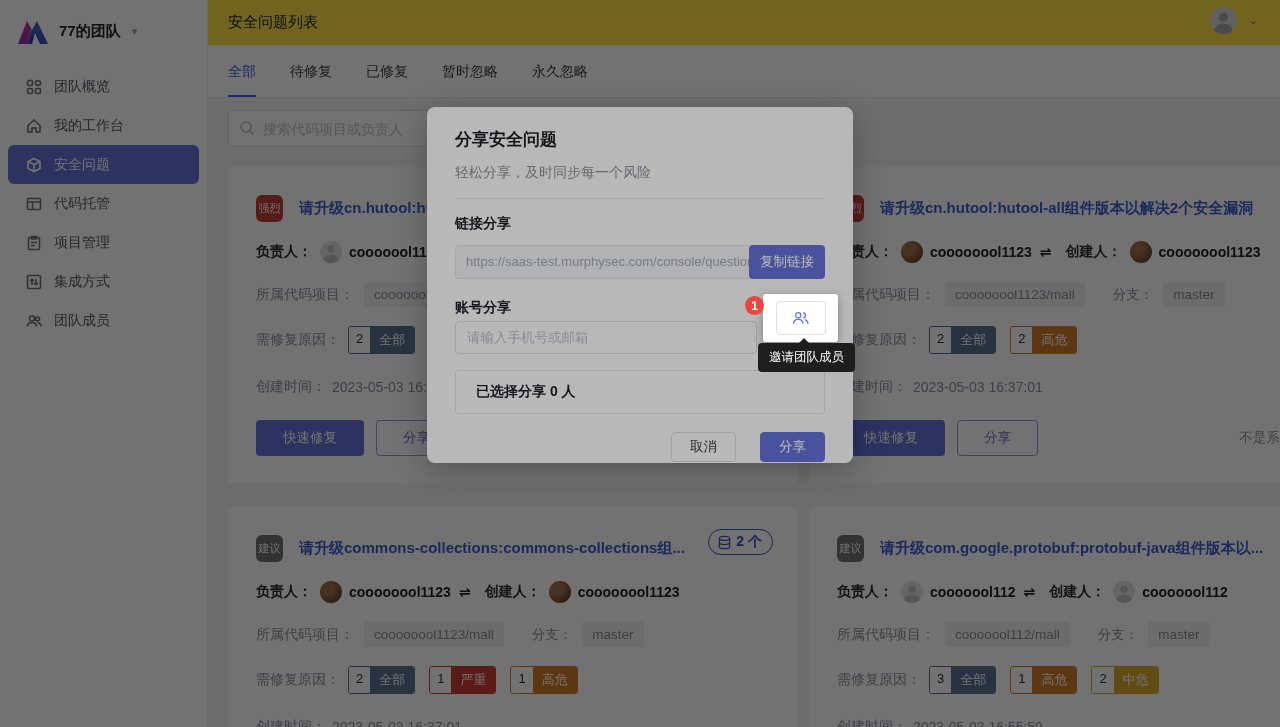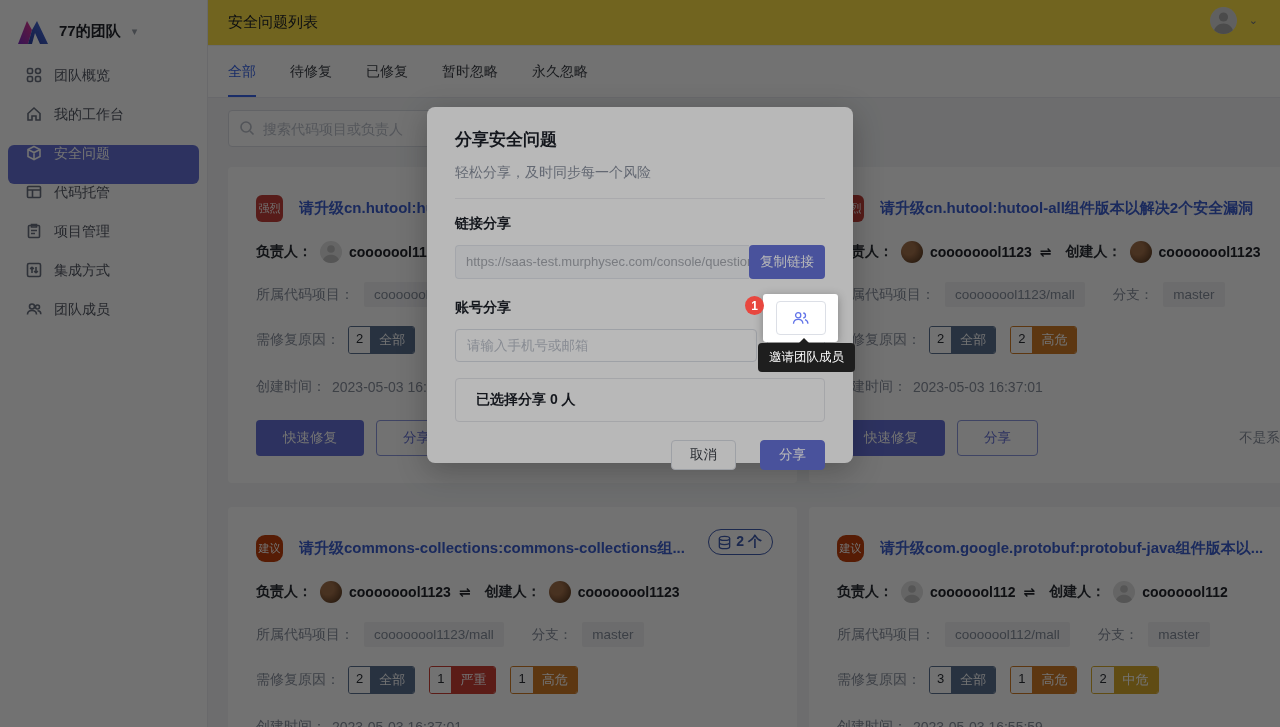--- a/index.html
+++ b/index.html
@@ -5,21 +5,21 @@
   * { margin:0; padding:0; box-sizing:border-box; }
   html,body { width:1280px; height:727px; overflow:hidden; }
   body { font-family:"Liberation Sans","DejaVu Sans",sans-serif; background:#f4f5f7; position:relative; font-size:14px; color:#2b2f36; }
   .app { display:flex; width:100%; height:100%; }
 
   
   .sidebar { width:208px; min-width:208px; background:#fff; border-right:1px solid #ececf0; height:100%; }
   .logo-row { display:flex; align-items:center; gap:9px; padding:18px 14px 22px 16px; }
   .team-name { font-size:15px; font-weight:bold; color:#23262d; }
   .team-chevron { color:#9aa0aa; font-size:11px; margin-left:2px; }
-  .menu-item { display:flex; align-items:flex-start; gap:12px; height:39px; padding-left:26px; color:#565b66; cursor:pointer; }
+  .menu-item { display:flex; align-items:center; gap:12px; height:39px; padding-left:26px; color:#565b66; cursor:pointer; }
   .menu-item svg { width:16px; height:16px; stroke:#6b7280; fill:none; stroke-width:1.6; flex:none; }
   .menu-item.active { background:#6672d8; color:#fff; margin:0 8px; padding-left:18px; border-radius:6px; }
   .menu-item.active svg { stroke:#fff; }
 
   
   .main { flex:1; display:flex; flex-direction:column; min-width:0; }
   .titlebar { height:46px; background:#fde047; border-bottom:1px solid #f0f2f5; display:flex; align-items:center; padding:0 24px 0 20px; position:relative; }
   .page-title { font-size:15px; color:#1d2129; }
   .user-area { position:absolute; right:22px; top:7px; display:flex; align-items:center; gap:12px; }
   .avatar { width:27px; height:27px; border-radius:50%; background:#d9d9d9; overflow:hidden; position:relative; flex:none; }
@@ -34,21 +34,21 @@
   .content { flex:1; padding:12px 20px 0 20px; overflow:hidden; }
   .searchbox { position:relative; width:400px; }
   .searchbox input { width:100%; height:37px; border:1px solid #dcdfe6; border-radius:4px; background:#fff; padding:0 12px 0 34px; font-size:14px; color:#333; outline:none; }
   .searchbox input::placeholder { color:#bdc2cc; }
   .search-icon { position:absolute; left:11px; top:10px; width:16px; height:16px; }
   .cards { display:grid; grid-template-columns:1fr 1fr; column-gap:12px; row-gap:24px; margin-top:20px; }
   .card { background:#fff; border-radius:4px; padding:28px 28px 24px 28px; min-height:316px; position:relative; }
   .card-head { display:flex; align-items:flex-start; gap:16px; padding-right:84px; }
   .sev { width:27px; height:27px; border-radius:6px; color:#fff; font-size:11px; display:flex; align-items:center; justify-content:center; flex:none; letter-spacing:0; line-height:1.05; padding:2px; text-align:center; }
   .sev.red { background:#c4423b; }
-  .sev.orange { background:#c2410c;border-radius:9px; }
+  .sev.orange { background:#737373; }
   .card-title { font-size:15px; font-weight:bold; color:#3d5fd0; line-height:1.35; margin-top:3px; white-space:nowrap; overflow:hidden; text-overflow:ellipsis; cursor:pointer; }
   .count-pill { position:absolute; right:24px; top:22px; border:1px solid #3f5cb0; color:#3f5cb0; border-radius:14px; height:26px; display:flex; align-items:center; gap:4px; padding:0 10px 0 8px; font-weight:bold; font-size:14px; background:rgba(255,255,255,.35); }
   .row { display:flex; align-items:center; margin-top:19px; font-size:14px; }
   .lbl-dark { color:#2b2f36; font-weight:bold; }
   .lbl-gray { color:#8a919f; }
   .mini-avatar { width:22px; height:22px; border-radius:50%; overflow:hidden; margin:0 7px 0 8px; background:#e3e3e3; flex:none; }
   .mini-avatar.photo { background:radial-gradient(circle at 35% 35%, #a4714b 0 30%, #6e4a2e 70%, #3f2a1a); }
   .mini-avatar svg { width:100%; height:100%; }
   .person-name { font-weight:bold; color:#23262d; }
   .transfer-icon { margin:0 14px 0 8px; font-weight:bold; color:#23262d; cursor:pointer; }
@@ -77,21 +77,21 @@
   .modal { position:absolute; left:427px; top:107px; width:426px; height:356px; background:#fff; border-radius:8px; box-shadow:0 8px 30px rgba(0,0,0,.25); z-index:60; }
   .modal-head { padding:21px 28px 0 28px; }
   .modal-title { font-size:17px; font-weight:bold; color:#1d2129; }
   .modal-sub { margin-top:13px; color:#8a919f; font-size:14px; padding-bottom:16px; border-bottom:1px solid #ececf0; }
   .modal-body { padding:16px 28px 0 28px; }
   .sec-label { font-weight:bold; color:#1d2129; font-size:14px; }
   .link-row { display:flex; margin-top:12px; }
   .link-input { flex:1; height:34px; background:#f5f7fa; border:1px solid #e4e7ed; border-right:none; border-radius:4px 0 0 4px; color:#a8abb2; font-size:13px; line-height:32px; padding:0 10px; white-space:nowrap; overflow:hidden; }
   .copy-btn { width:76px; height:34px; background:#6672d8; color:#fff; border:none; border-radius:4px; font-size:13.5px; cursor:pointer; }
   .acct-label { margin-top:20px; }
-  .acct-row { display:flex; gap:10px; margin-top:12px; align-items:center; }
+  .acct-row { display:flex; gap:10px; margin-top:4px; align-items:center; }
   .acct-row input { flex:1; height:33px; border:1px solid #dcdfe6; border-radius:4px; padding:0 11px; font-size:13.5px; outline:none; }
   .acct-row input::placeholder { color:#bdc2cc; }
   .invite-btn-ph { width:58px; height:33px; border:1px solid #dcdfe6; border-radius:4px; background:#fff; }
   .selected-box { margin-top:16px; border:1px solid #e5e6eb; border-radius:4px; height:44px; display:flex; align-items:center; padding:0 20px; font-weight:bold; color:#1d2129; }
   .modal-foot { display:flex; justify-content:flex-end; gap:24px; margin-top:18px; padding:0 28px; }
   .m-btn { height:30px; padding:0 18px; border-radius:4px; font-size:13.5px; cursor:pointer; }
   .m-btn.cancel { background:#fff; border:1px solid #dcdfe6; color:#3b3f46; }
   .m-btn.share { background:#6672d8; border:1px solid #6672d8; color:#fff; }
 
   

